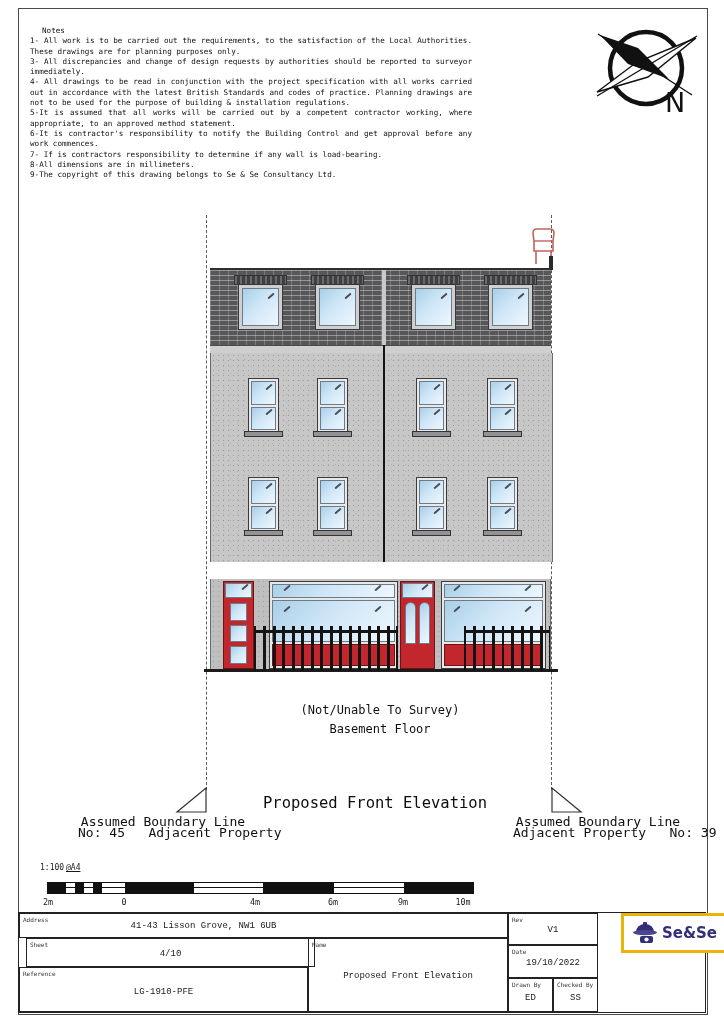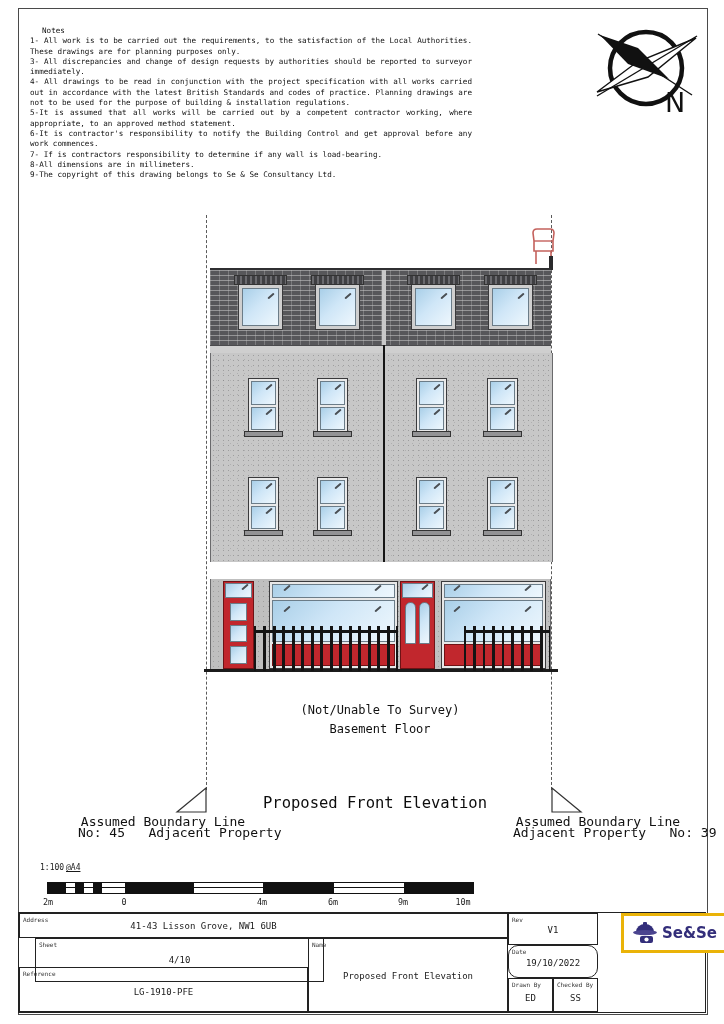--- a/index.html
+++ b/index.html
@@ -104,21 +104,21 @@
   .sb-bar{position:absolute;left:7px;top:19px;width:425px;height:10px;border:1px solid #111;background:#fff;}
   .sb-bar::after{content:"";position:absolute;left:0;right:0;top:4px;height:1px;background:#111;}
   .sb{position:absolute;top:0;bottom:0;background:#111;}
   .sb-lab{position:absolute;top:34px;transform:translateX(-50%);font-size:8.4px;}
 
   
   .tblock{position:absolute;left:18px;top:912px;width:688px;height:101px;border:1px solid #222;
       box-sizing:border-box;font-size:9px;}
   .cell{position:absolute;border:1px solid #222;box-sizing:border-box;}
   .cell .lab{position:absolute;left:3px;top:2px;font-size:6px;color:#333;}
-  .cell .val{position:absolute;left:0;right:0;top:45%;text-align:center;}
+  .cell .val{position:absolute;left:0;right:0;top:45%;text-align:center;font-family:Liberation Mono, monospace;}
   .logo-cell{position:absolute;left:602px;top:0;width:107px;height:40px;border:3px solid #eab308;
       box-sizing:border-box;display:flex;align-items:center;justify-content:center;gap:4px;background:#fff;}
   .logo-text{font-family:"DejaVu Sans",sans-serif;font-weight:bold;font-size:15px;color:#332e7a;}
   .company{position:absolute;left:579px;top:40px;width:107px;height:59px;border:1px solid #222;
       box-sizing:border-box;padding:3px 2px 0 3px;font-size:7.2px;line-height:10.5px;color:#111;}
   .company div{white-space:nowrap;}
 </style>
 </head>
 <body>
 
@@ -294,48 +294,48 @@
     <div class="sb-bar">
       <div class="sb" style="left:0;width:18px;"></div>
       <div class="sb" style="left:27px;width:9px;"></div>
       <div class="sb" style="left:45px;width:9px;"></div>
       <div class="sb" style="left:77px;width:69px;"></div>
       <div class="sb" style="left:215px;width:71px;"></div>
       <div class="sb" style="left:356px;width:69px;"></div>
     </div>
     <span class="sb-lab" style="left:8px;">2m</span>
     <span class="sb-lab" style="left:84px;">0</span>
-    <span class="sb-lab" style="left:222px;">4m</span>
+    <span class="sb-lab" style="left:215px;">4m</span>
     <span class="sb-lab" style="left:293px;">6m</span>
     <span class="sb-lab" style="left:363px;">9m</span>
     <span class="sb-lab" style="left:423px;">10m</span>
   </div>
 
   <div class="tblock">
     <div class="cell" style="left:0;top:0;width:489px;height:25px;">
       <span class="lab">Address</span>
       <span class="val" style="top:32%;right:120px;">41-43 Lisson Grove, NW1 6UB</span>
     </div>
-    <div class="cell" style="left:16px;top:25px;width:289px;height:44px;">
+    <div class="cell" style="left:7px;top:25px;width:289px;height:29px;">
       <span class="lab">Sheet</span>
       <span class="val" style="top:38%;">4/10</span>
     </div>
     <div class="cell" style="left:0;top:54px;width:289px;height:45px;">
       <span class="lab">Reference</span>
       <span class="val">LG-1910-PFE</span>
     </div>
     <div class="cell" style="left:289px;top:25px;width:200px;height:74px;">
       <span class="lab">Name</span>
       <span class="val">Proposed Front Elevation</span>
     </div>
     <div class="cell" style="left:489px;top:0;width:90px;height:32px;">
       <span class="lab">Rev</span>
       <span class="val" style="top:35%;">V1</span>
     </div>
-    <div class="cell" style="left:489px;top:32px;width:90px;height:33px;border-radius:10px;">
+    <div class="cell" style="left:489px;top:32px;width:90px;height:33px;">
       <span class="lab">Date</span>
       <span class="val" style="top:38%;">19/10/2022</span>
     </div>
     <div class="cell" style="left:489px;top:65px;width:45px;height:34px;">
       <span class="lab">Drawn By</span>
       <span class="val">ED</span>
     </div>
     <div class="cell" style="left:534px;top:65px;width:45px;height:34px;">
       <span class="lab">Checked By</span>
       <span class="val">SS</span>

